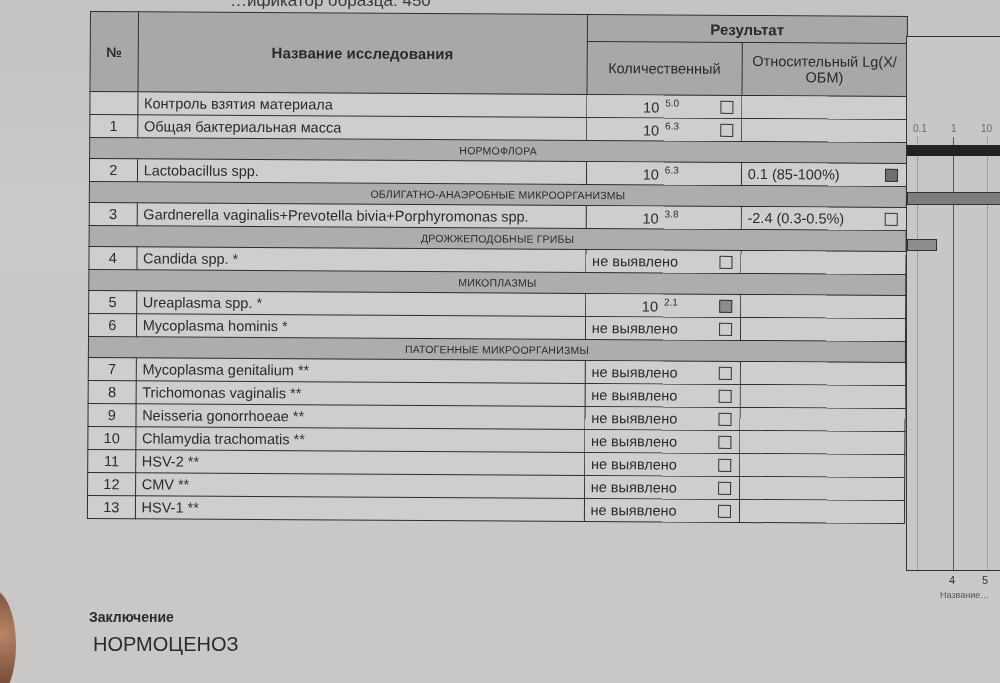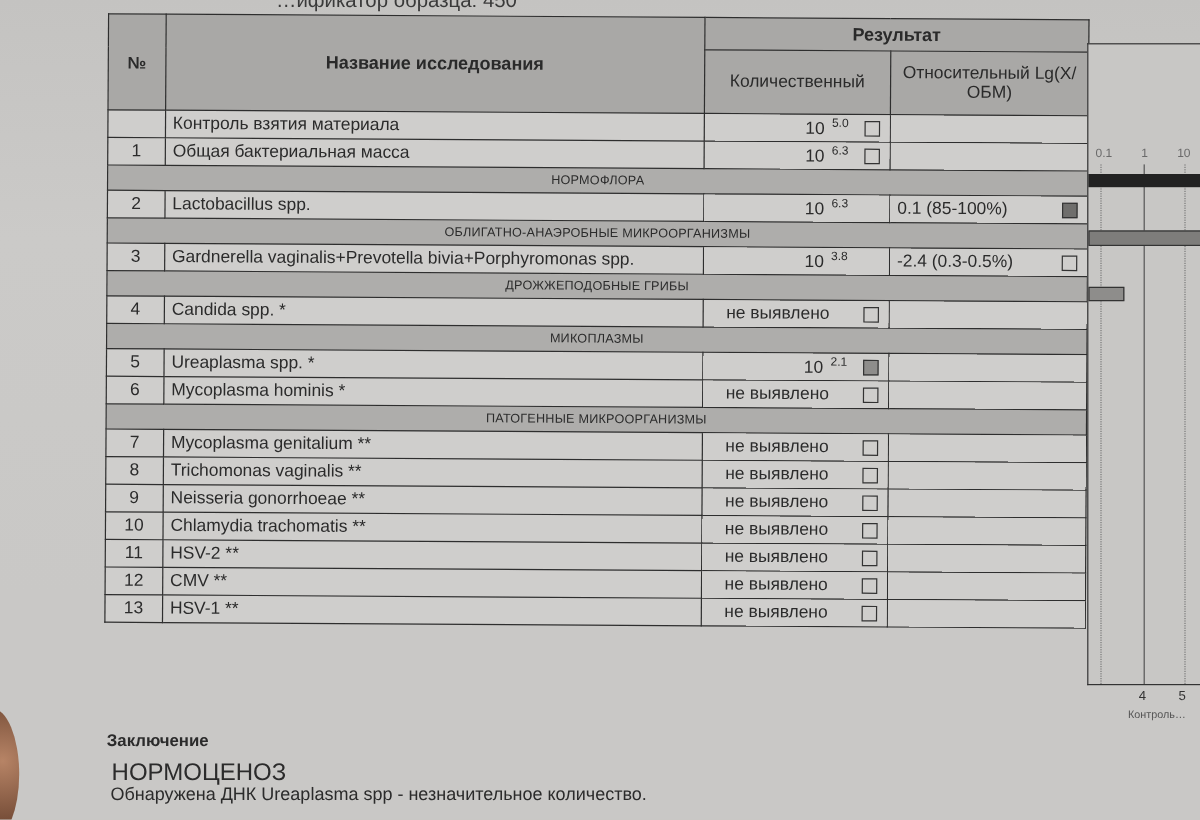--- a/index.html
+++ b/index.html
@@ -25,21 +25,21 @@
   }
   table.report th {
     background:#a9a8a6; font-weight:bold; color:#2a2a2a;
   }
   .hdr-num { width:34px; text-align:center; font-size:14px; }
   .hdr-name { font-size:15px; }
   .hdr-res { height:26px !important; font-size:15px; }
   .hdr-sub { font-weight:normal !important; font-size:14.5px; height:52px !important; }
   td.num { text-align:center; width:34px; }
   td.name { width:430px; }
-  td.qty { width:140px; position:relative; text-align:center; }
+  td.qty { width:140px; position:relative; }
   td.rel { width:150px; position:relative; }
   tr.section td {
     background:#aeadab; text-align:center; font-size:10.5px; height:20px; letter-spacing:0.2px;
   }
   tr.data td { background:#cfcecc; }
   .pow { font-size:10px; vertical-align:super; margin-left:6px; }
   .box {
     display:inline-block; width:11px; height:11px; border:1.5px solid #333;
     position:absolute; right:8px; top:5px; background:transparent;
   }
@@ -192,21 +192,20 @@
     <span class="tick-label" style="left:74px">10</span>
     <div class="dotline" style="left:10px"></div>
     <div class="vline" style="left:46px"></div>
     <div class="dotline" style="left:80px"></div>
     <div class="bar" style="top:108px;width:110px;height:11px;background:#222;"></div>
     <div class="bar" style="top:155px;width:110px;height:11px;background:#7e7d7b;border:1px solid #333;"></div>
     <div class="bar" style="top:202px;width:28px;height:10px;background:#8e8d8b;border:1.5px solid #333;"></div>
   </div>
   <span class="axis-label" style="left:949px;top:574px">4</span>
   <span class="axis-label" style="left:982px;top:574px">5</span>
-  <span class="axis-label" style="left:940px;top:590px;font-size:9px;color:#555">Контроль…</span>
+  <span class="axis-label" style="left:940px;top:590px;font-size:9px;color:#555">Название…</span>
 
 
   <div class="concl-title">Заключение</div>
   <div class="concl-1">НОРМОЦЕНОЗ</div>
-  <div class="concl-2">Обнаружена ДНК Ureaplasma spp - незначительное количество.</div>
 
   <div class="thumb"></div>
 </div>
 
 </body></html>

